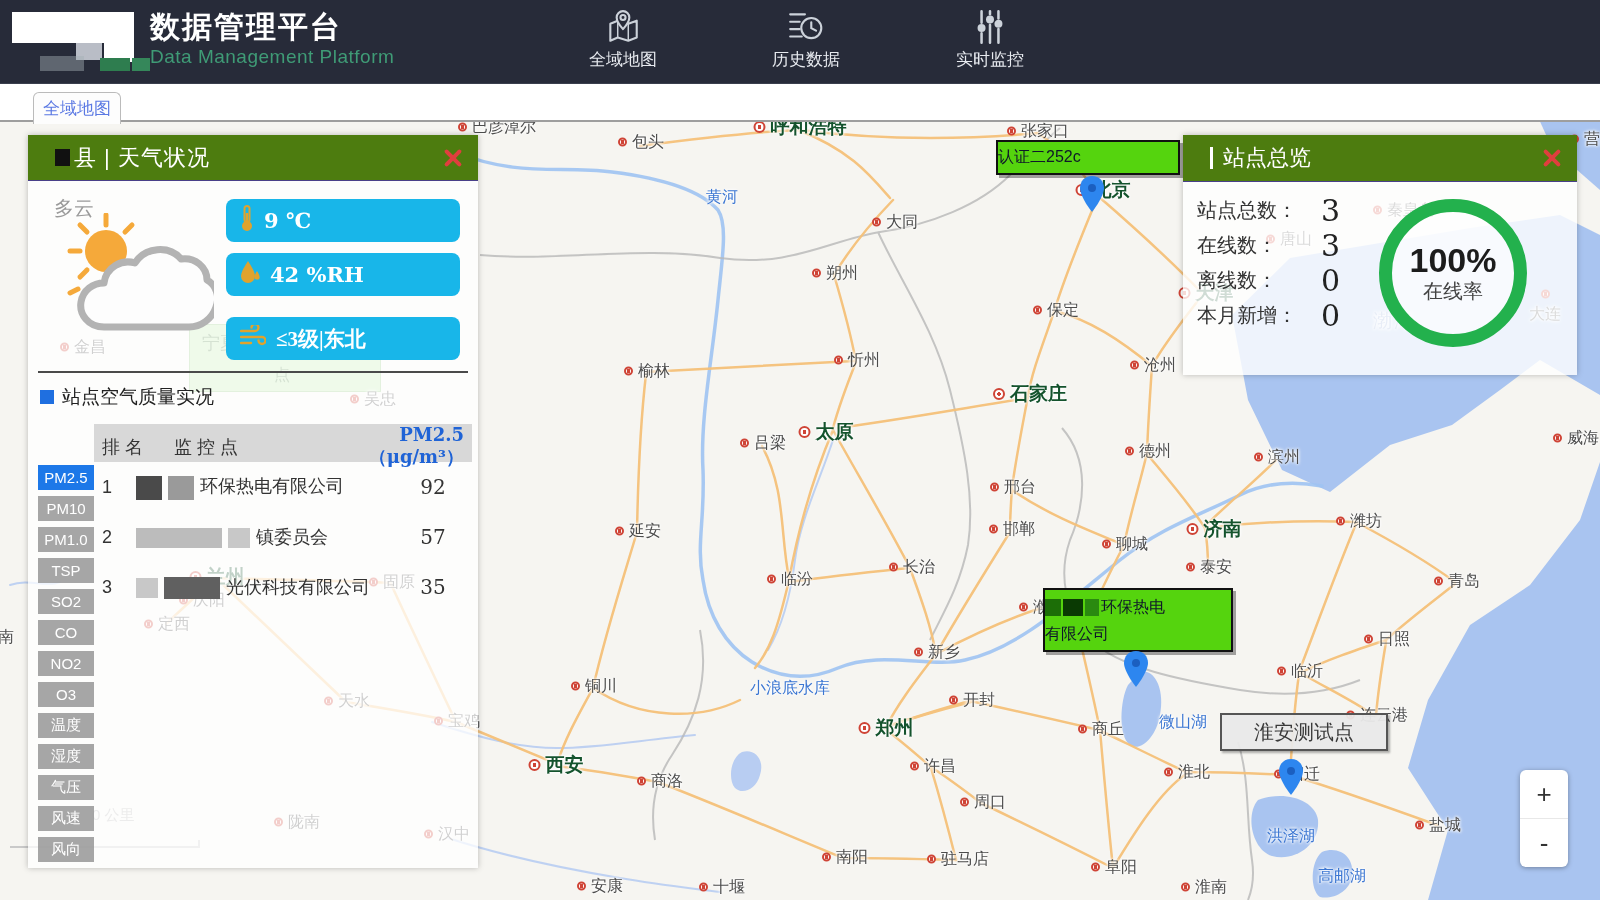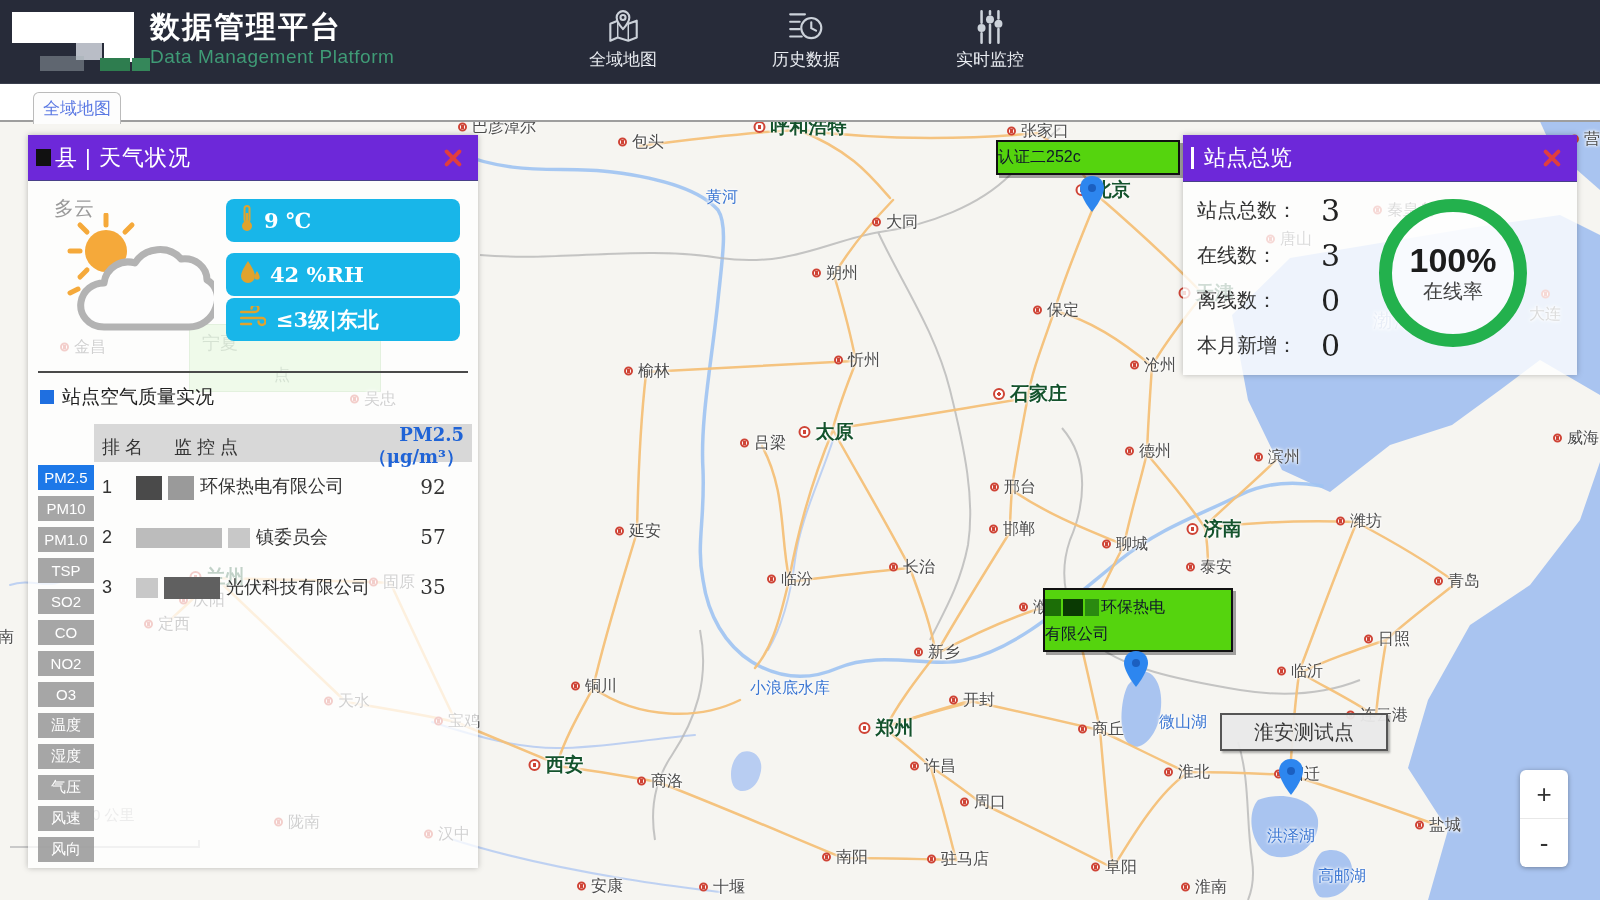--- a/index.html
+++ b/index.html
@@ -59,36 +59,36 @@
     align-items:flex-start;justify-content:center;font-size:16px;cursor:pointer;}
   .mk-cert{left:996px;top:140px;width:184px;height:35px;}
   .mk-plant{left:1043px;top:588px;width:190px;height:64px;line-height:27px;}
   .mrd{display:inline-block;height:17px;vertical-align:middle;margin-right:2px;}
   .mrd1{width:16px;background:#1c6e07;} .mrd2{width:20px;background:#0a3a03;} .mrd3{width:14px;background:#2a8a10;}
   .marker-gray{position:absolute;left:1220px;top:713px;width:168px;height:38px;z-index:11;
     background:rgba(233,233,233,.95);border:2px solid #555;box-shadow:2px 2px 2px rgba(0,0,0,.3);
     color:#3a3a3a;font-size:20px;display:flex;align-items:center;justify-content:center;cursor:pointer;}
   
   .panel{position:absolute;z-index:30;}
-  .panel-hd{position:absolute;left:0;top:0;width:100%;background:#6d28d9;border-bottom:1px solid #494089;
-    color:#fff;display:flex;align-items:center;padding:0 8px;}
+  .panel-hd{position:absolute;left:0;top:0;width:100%;background:#4d7c0f;border-bottom:1px solid #494089;
+    color:#fff;display:flex;align-items:center;padding:0 27px;}
   .close-x{position:absolute;right:14px;top:50%;width:22px;height:22px;transform:translateY(-50%);cursor:pointer;}
   .close-x:before,.close-x:after{content:"";position:absolute;left:0;top:9px;width:22px;height:4px;
     border-radius:2px;background:#e03e3e;}
   .close-x:before{transform:rotate(45deg);} .close-x:after{transform:rotate(-45deg);}
   .wpanel{left:28px;top:135px;width:450px;height:733px;background:rgba(255,255,255,.74);
     box-shadow:0 0 6px rgba(0,0,0,.25);}
   .wpanel .panel-hd{height:46px;font-size:22px;letter-spacing:1px;}
   .hd-redact{display:inline-block;width:15px;height:17px;background:#111;margin-right:4px;}
   .cond{position:absolute;left:26px;top:60px;font-size:20px;color:#9a9a9a;}
   .wicon{position:absolute;left:36px;top:78px;}
   .pill{position:absolute;left:198px;width:234px;height:43px;background:#18b6e9;border-radius:8px;
     display:flex;align-items:center;padding-left:14px;gap:10px;color:#fff;
     font-family:"DejaVu Serif",serif;font-weight:bold;font-size:21px;}
-  .pill-1{top:64px;} .pill-2{top:118px;} .pill-3{top:163px;}
+  .pill-1{top:64px;} .pill-2{top:118px;} .pill-3{top:182px;font-family:Liberation Serif, serif;}
   .divider{position:absolute;left:10px;top:236px;width:430px;height:2px;background:#4a4a4a;}
   .sec-title{position:absolute;left:12px;top:249px;display:flex;align-items:center;gap:8px;
     font-size:19px;color:#222;}
   .sec-title i{width:14px;height:14px;background:#1f6fe0;flex:none;}
   .aqi-table{position:absolute;left:66px;top:289px;width:378px;}
   .thead{display:grid;grid-template-columns:72px 130px 1fr;align-items:center;height:38px;
     background:rgba(214,214,214,.95);padding:0 8px;font-size:18px;color:#333;}
   .thead .h3{color:#1f63d6;font-family:"DejaVu Serif",serif;font-weight:bold;text-align:right;}
   .trow{display:grid;grid-template-columns:34px 1fr 62px;align-items:center;height:50px;padding:0 8px;
     font-size:18px;color:#333;}
@@ -102,21 +102,21 @@
   .rd-dark2{width:56px;height:22px;background:#606060;}
   .ptabs{position:absolute;left:10px;top:330px;display:flex;flex-direction:column;gap:6px;}
   .ptab{width:56px;height:25px;background:rgba(150,150,150,.85);color:#fff;font-size:15px;
     display:flex;align-items:center;justify-content:center;cursor:pointer;}
   .ptab.active{background:#1d78e8;}
   
   .opanel{left:1183px;top:135px;width:394px;height:240px;background:rgba(255,255,255,.8);
     box-shadow:0 0 6px rgba(0,0,0,.25);}
   .opanel .panel-hd{height:47px;font-size:22px;}
   .hd-bar{display:inline-block;width:3px;height:22px;background:#fff;margin-right:10px;}
-  .ostats{position:absolute;left:14px;top:60px;display:flex;flex-direction:column;gap:14px;}
+  .ostats{position:absolute;left:14px;top:60px;display:flex;flex-direction:column;gap:4px;}
   .stat{display:flex;align-items:center;height:31px;}
   .sl{width:124px;font-size:20px;color:#333;}
   .sv{font-family:"DejaVu Serif",serif;font-size:30px;color:#222;}
   .gauge{position:absolute;left:196px;top:64px;width:148px;height:148px;border-radius:50%;
     border:13px solid #23b14d;background:rgba(255,255,255,.6);display:flex;flex-direction:column;
     align-items:center;justify-content:center;}
   .gauge .pv{font-size:34px;font-weight:bold;color:#1c1c1c;line-height:36px;}
   .gauge .pl{font-size:20px;color:#444;}
   
   .zoomctl{position:absolute;left:1520px;top:770px;width:48px;height:97px;background:#fff;border-radius:6px;

